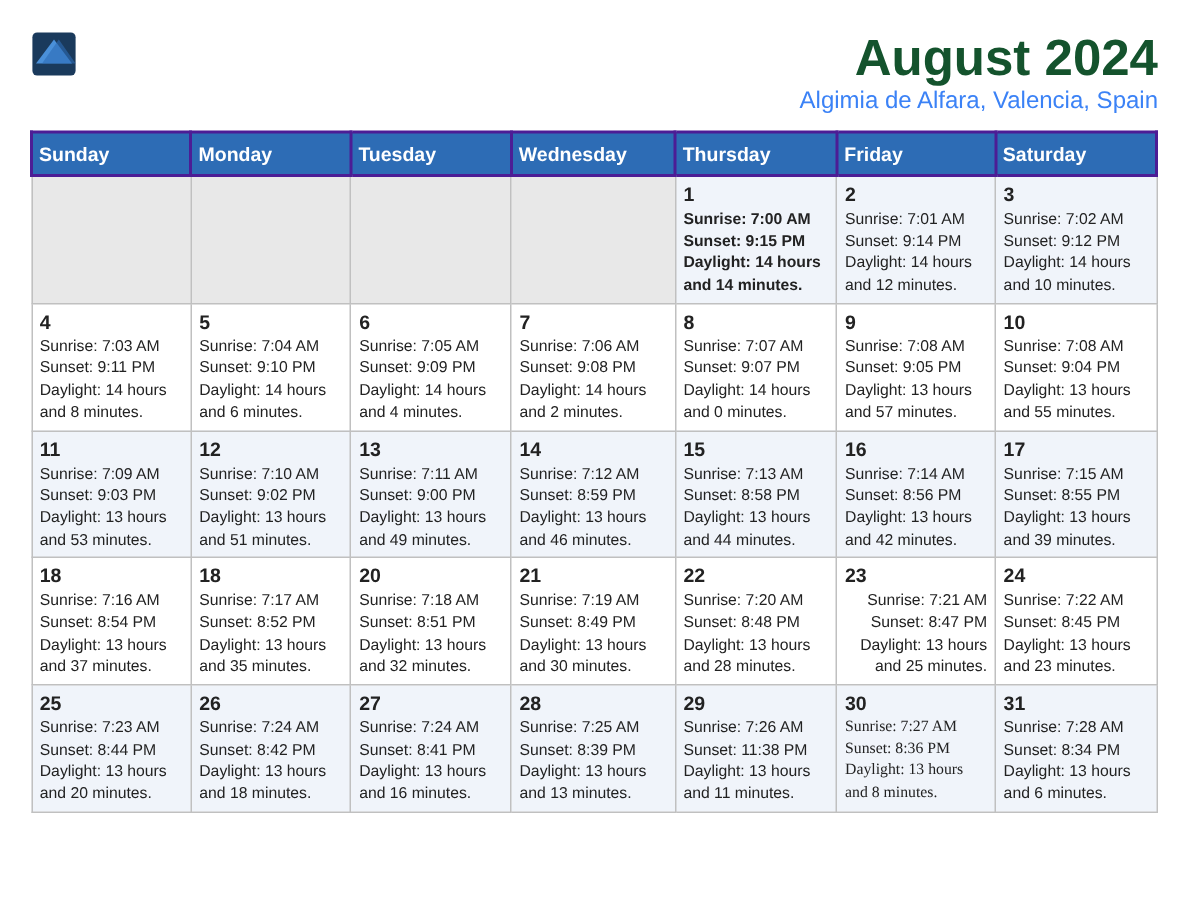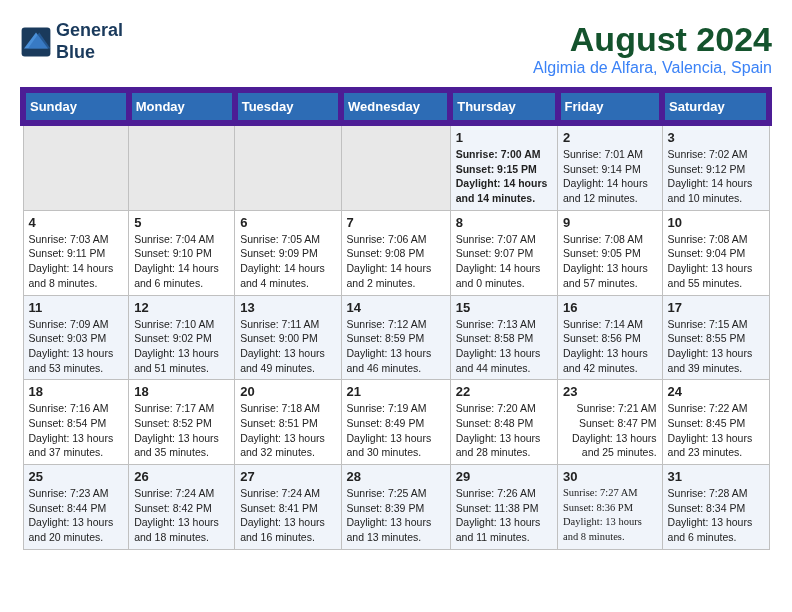--- a/index.html
+++ b/index.html
@@ -46,21 +46,21 @@
     table {
       width: 100%;
       border-collapse: collapse;
     }
     thead tr th {
       background-color: #2d6cb5;
       color: #fff;
       font-size: 13px;
       font-weight: bold;
       padding: 6px 4px;
-      border: 6px solid #4c1d95;
+      border: 2px solid #4c1d95;
       text-align: left;
     }
     tbody tr td {
       border: 1px solid #c0c0c0;
       vertical-align: top;
       padding: 4px 5px;
       font-size: 10.5px;
       color: #222;
       min-height: 80px;
       width: 113px;
@@ -88,24 +88,20 @@
 </head>
 <body>
 
 <div class="header-section">
   <div class="logo">
     <svg class="logo-icon" viewBox="0 0 40 40">
       <rect x="2" y="2" width="36" height="36" rx="4" fill="#1a3a5c"></rect>
       <polygon points="20,8 35,28 5,28" fill="#4a90d9"></polygon>
       <polygon points="24,8 38,28 10,28" fill="#2d6cb5" opacity="0.6"></polygon>
     </svg>
-    <div class="logo-text">
-      <span>General</span><br>
-      <span>Blue</span>
-    </div>
   </div>
   <div class="title-section">
     <div class="month-year">August 2024</div>
     <div class="location">Algimia de Alfara, Valencia, Spain</div>
   </div>
 </div>
 
 <table>
   <thead>
     <tr id="header-row">

